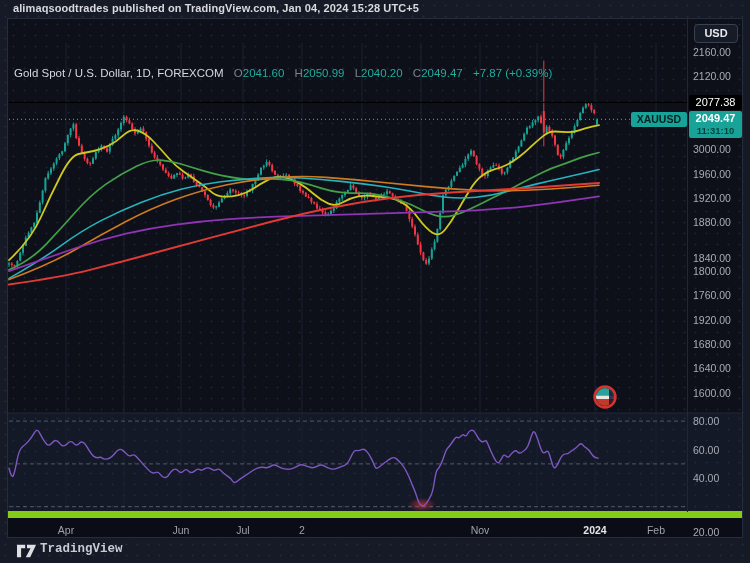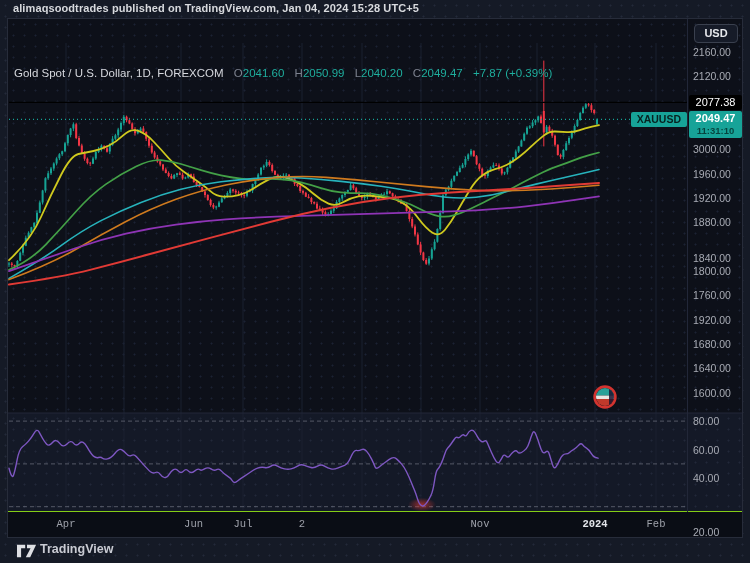--- a/index.html
+++ b/index.html
@@ -11,56 +11,56 @@
     font-family:"Liberation Sans","DejaVu Sans",sans-serif;
     -webkit-font-smoothing:antialiased;
   }
   .top-strip{position:absolute;left:0;top:0;width:750px;height:18px;}
   .attribution{position:absolute;left:13px;top:2px;font-size:11px;font-weight:600;color:#d8dade;letter-spacing:.1px;}
   .widget{position:absolute;left:7px;top:18px;width:736px;height:520px;border:1px solid #272c3a;box-sizing:border-box;background:#0d1019;overflow:hidden;}
   .pane-main{position:absolute;left:0;top:0;width:734px;height:393px;background:#0d1019;
     background-image:radial-gradient(circle,#1b2233 0.9px,transparent 1.1px);background-size:11px 11px;}
   .pane-rsi{position:absolute;left:0;top:394px;width:734px;height:98px;background:#141927;
     background-image:radial-gradient(circle,#222839 0.9px,transparent 1.1px);background-size:11px 11px;}
-  .time-axis{position:absolute;left:0;top:492px;width:734px;height:26px;background:#0a0d15;border-top:1px solid #84cc16;font-family:Liberation Mono, monospace;}
+  .time-axis{position:absolute;left:0;top:492px;width:734px;height:26px;background:#0a0d15;border-top:7px solid #84cc16;}
   .time-label{position:absolute;top:6px;width:44px;text-align:center;font-size:10.5px;color:#9ea1aa;}
   .time-label.bold{color:#e3e5ea;font-weight:700;}
   #chart-svg{position:absolute;left:-7px;top:-18px;width:750px;height:563px;pointer-events:none;}
   .legend{position:absolute;left:6px;top:8px;font-size:11.5px;color:#d6d8de;white-space:nowrap;z-index:5;margin-top:40px;}
   .legend .sep{display:inline-block;width:7px;}
   .legend .lbl{color:#7d828f;}
   .legend .val{color:#1fae9e;}
   .usd-btn{position:absolute;right:4px;top:5px;width:44px;height:19px;background:#161b28;border:1px solid #3a404e;
     border-radius:4px;color:#e6e8ec;font-size:11px;font-weight:700;font-family:inherit;line-height:17px;text-align:center;padding:0;z-index:6;}
   .axis-price-label{position:absolute;left:685px;font-size:10.5px;color:#a8abb4;z-index:4;}
   .tag-black{position:absolute;left:681px;width:53px;height:15px;background:#000;color:#fff;font-size:11px;
     line-height:15px;text-align:center;border-radius:2px;z-index:7;}
   .tag-teal{position:absolute;left:681px;width:53px;height:27px;background:#17a398;border-radius:2px;z-index:7;
     text-align:center;color:#fff;}
   .tag-teal .price{font-size:11px;font-weight:700;line-height:14px;}
   .tag-teal .cd{font-size:9.5px;line-height:12px;color:rgba(0,30,28,.72);font-weight:700;}
   .tag-symbol{position:absolute;right:55px;height:15px;background:#17a398;border-radius:2px;color:#072220;
     font-size:10.5px;font-weight:700;line-height:15px;padding:0 6px;z-index:7;}
-  .footer{position:absolute;left:0;top:538px;width:742px;height:25px;}
+  .footer{position:absolute;left:0;top:538px;width:742px;height:25px;font-family:Liberation Mono, monospace;}
   .footer .brand{position:absolute;left:40px;top:4px;font-size:12.5px;color:#c9cbd3;font-weight:600;}
   .footer svg{position:absolute;left:17px;top:6px;}
 </style>
 </head>
 <body>
 
 <div class="top-strip">
   <span class="attribution">alimaqsoodtrades published on TradingView.com, Jan 04, 2024 15:28 UTC+5</span>
 </div>
 
 <div class="widget">
   <div class="pane-main"></div>
   <div class="pane-rsi"></div>
   <div class="time-axis" id="time-axis">
       <span class="time-label" style="left: 36px;">Apr</span>
-      <span class="time-label" style="left: 151px; text-align: right;">Jun</span>
+      <span class="time-label" style="left: 151px;">Jun</span>
       <span class="time-label" style="left: 213px;">Jul</span>
       <span class="time-label" style="left: 272px;">2</span>
       <span class="time-label" style="left: 332px; margin-top: 45px;">Sep</span>
       <span class="time-label" style="left: 450px;">Nov</span>
       <span class="time-label bold" style="left: 565px;">2024</span>
       <span class="time-label" style="left: 626px;">Feb</span>
     </div>
 
   <svg id="chart-svg" viewBox="0 0 750 563">
       <defs>

